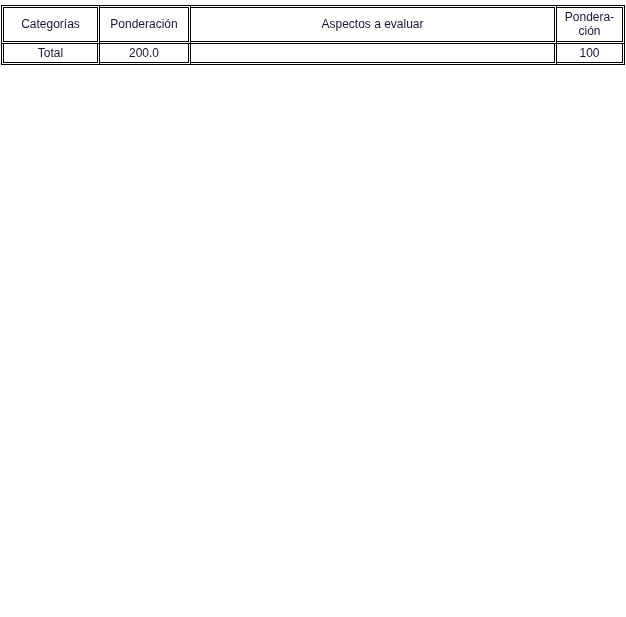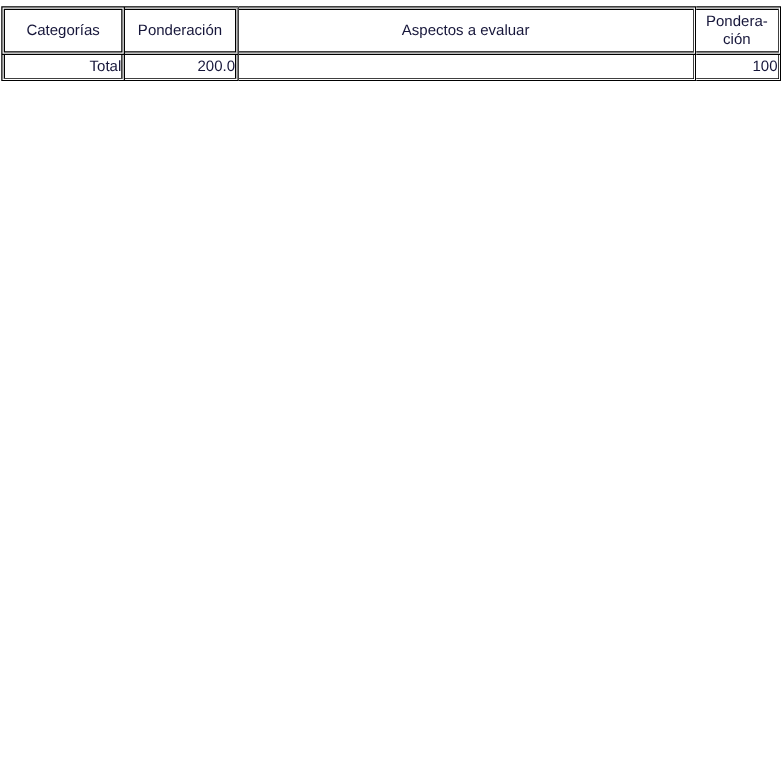--- a/index.html
+++ b/index.html
@@ -74,21 +74,21 @@
   col.c-w2   { width: 68px; }
 
   
   .hdr {
     text-align: center;
     height: 33px;
     padding: 2px 3px;
   }
   .hdr-two-line { line-height: 1.12; }
   .total-label, .total-weight, .total-value {
-    text-align: right;
+    text-align: center;
     height: 18px;
     padding: 1px 3px;
   }
   .total-blank { height: 18px; }
 </style>
 </head>
 <body>
 
 <div id="sheet">
 

